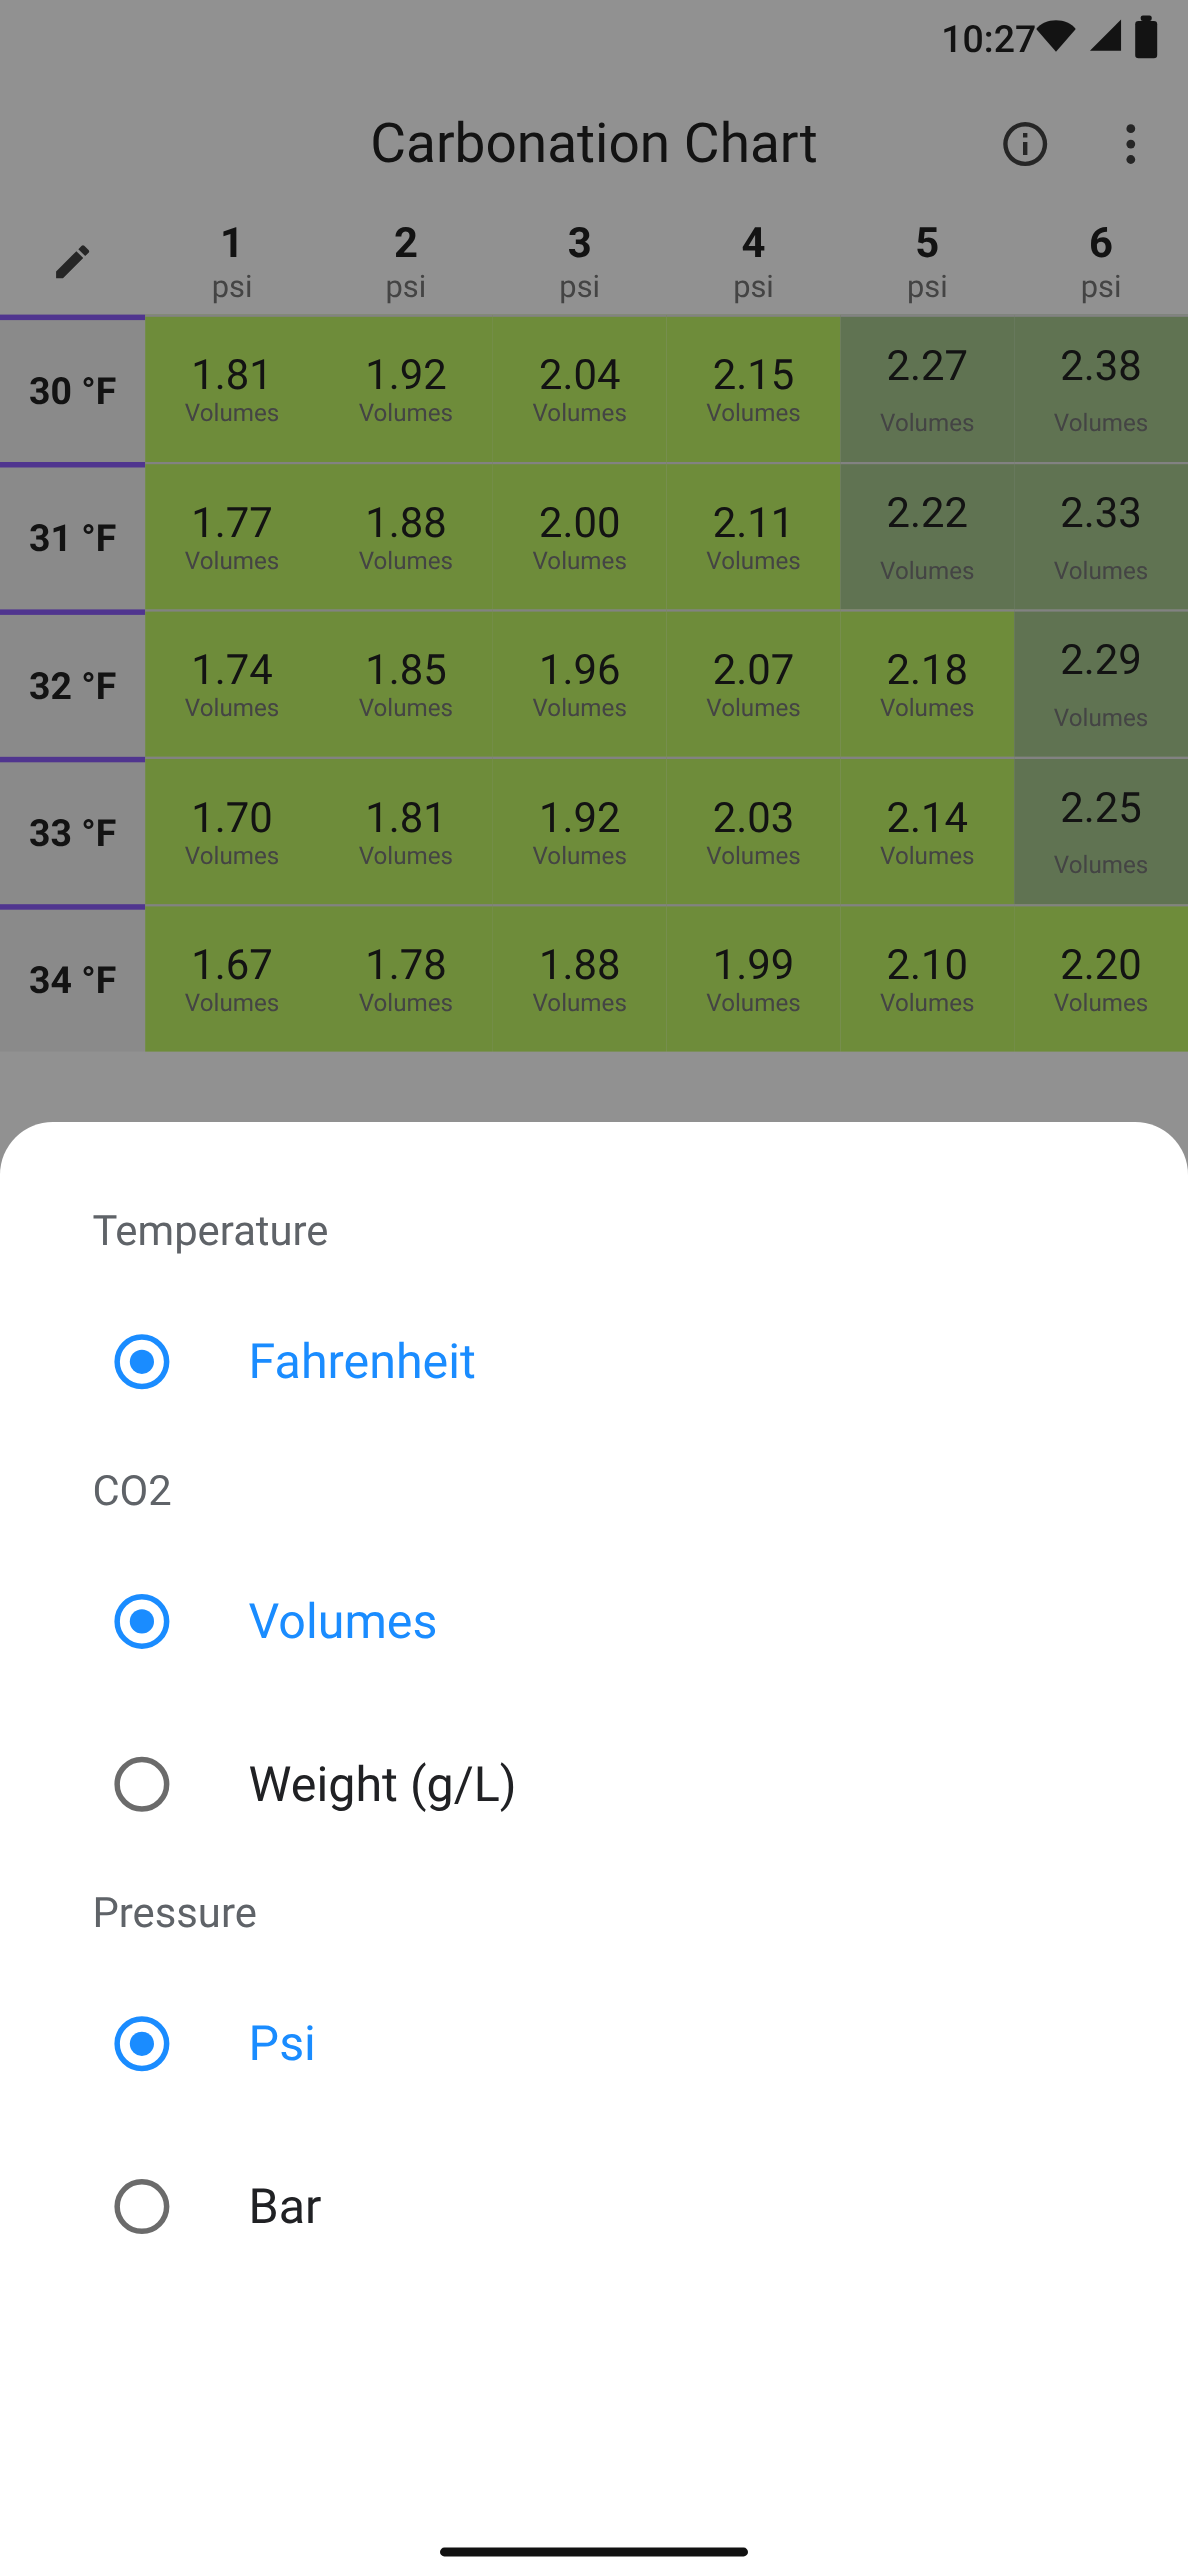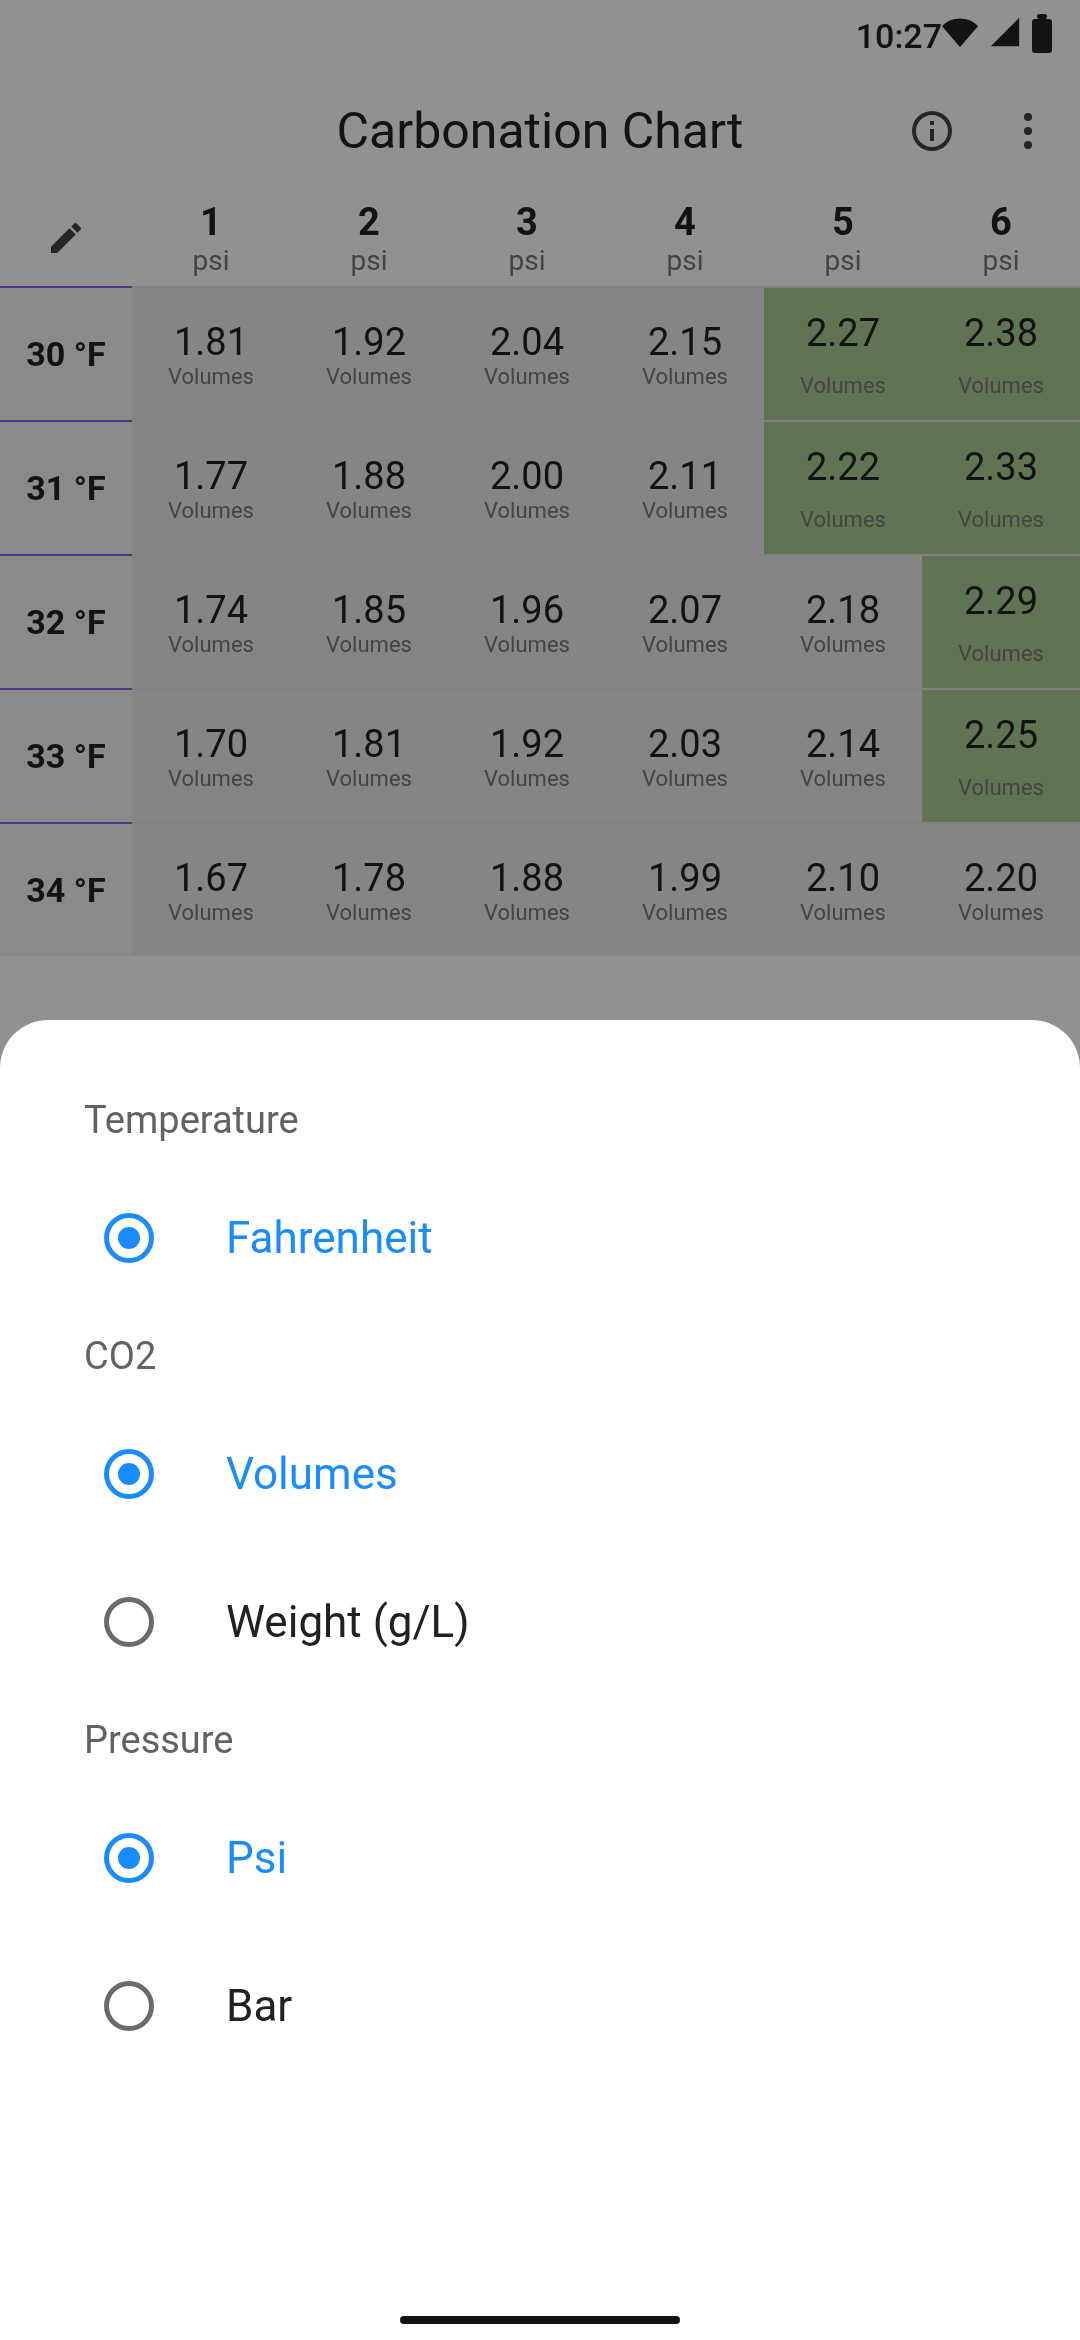--- a/index.html
+++ b/index.html
@@ -30,23 +30,23 @@
     display:flex; height:96px; align-items:center;
   }
   .rowhead { width:158px; display:flex;align-items:center;justify-content:center;}
   .rowhead svg{width:40px;height:40px;fill:#424242;}
   .colhead { flex:0 0 158px; text-align:center;}
   .colhead .num { font-size:38px; font-weight:700; color:#212121;}
   .colhead .unit{ font-size:28px; color:#757575;}
 
   .gridrow { display:flex; height:134px;}
   .tcell { width:158px; display:flex;align-items:center;justify-content:center;
-    font-size:34px; font-weight:700; color:#212121; background:#eeeeee; border-top:2px solid #8b5cf6;}
+    font-size:34px; font-weight:700; color:#212121; background:#eeeeee; border-top:5px solid #8b5cf6;}
   .vcell { flex:0 0 158px; display:flex; flex-direction:column; align-items:center; justify-content:center;
-    border-top:2px solid #e0e0e0; background:#e5e5e5;}
+    border-top:2px solid #e0e0e0; background:#bef264;}
   .vcell.g1 { background:#a5c78e;gap:18px; }
   .vcell .val { font-size:38px; font-weight:400; color:#212121;}
   .vcell .sub { font-size:22px; color:#757575;}
 
   
   .scrim {
     position:absolute; inset:0; background:rgba(0,0,0,0.42);
   }
 
   

